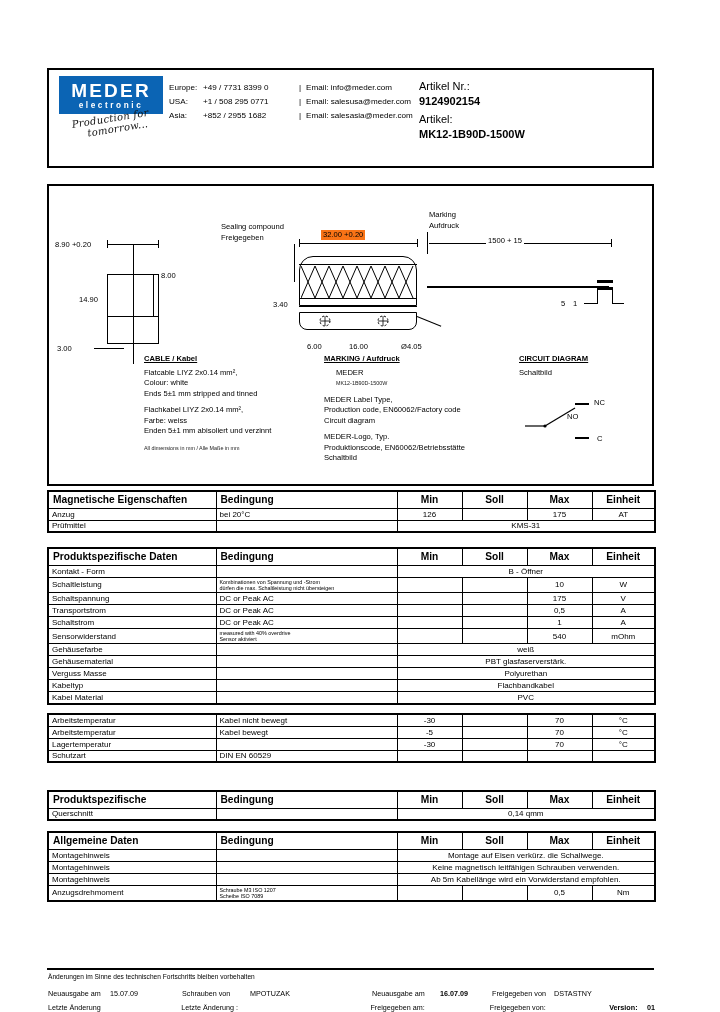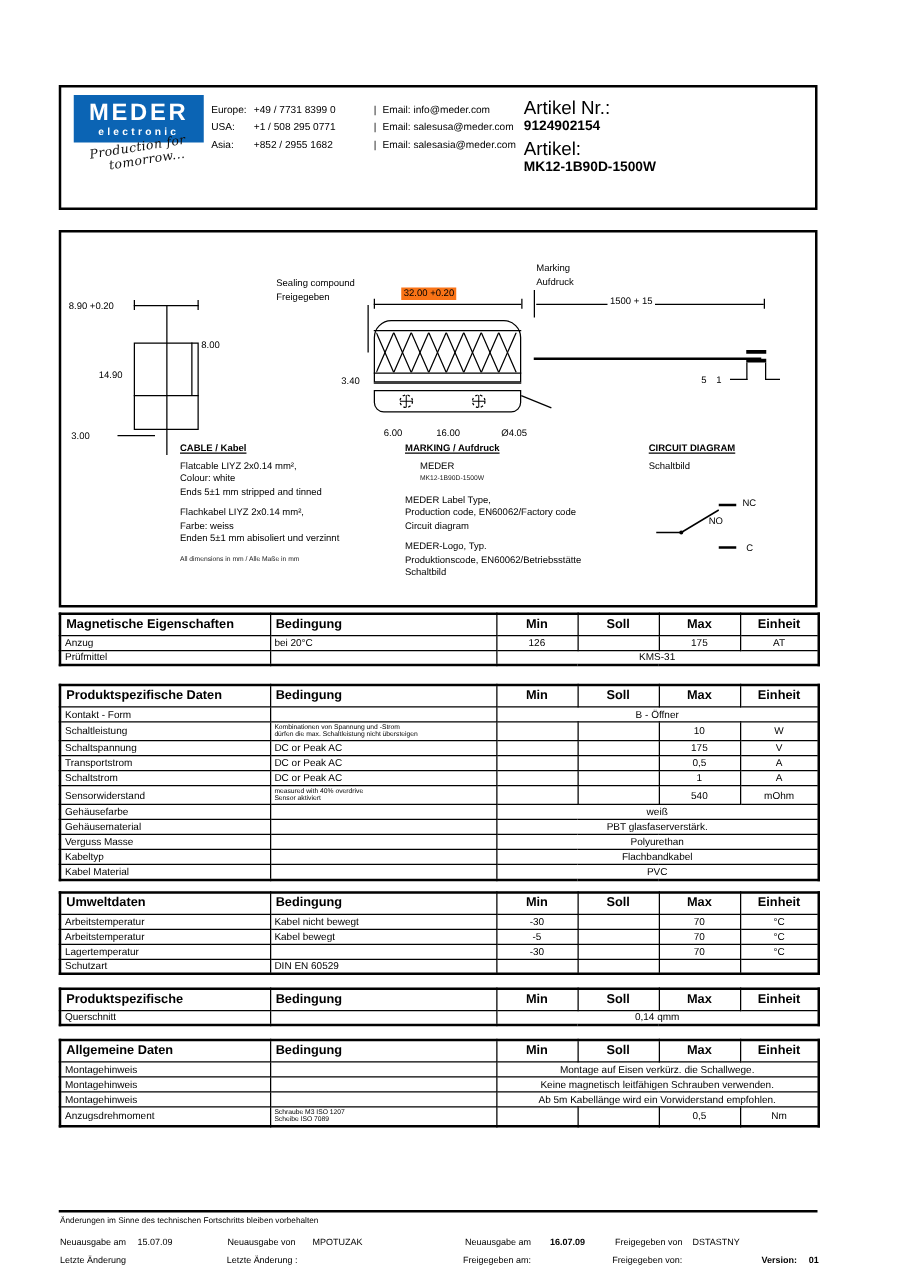--- a/index.html
+++ b/index.html
@@ -61,21 +61,21 @@
   .contact-row { display: flex; }
   .c-region { width: 34px; }
   .c-phone  { width: 96px; }
   .c-pipe   { width: 7px; }
   .c-email  { }
 
   .art-block {
     position: absolute; left: 370px; top: 9px;
     font-size: 9.6px; line-height: 15px;
   }
-  .art-label { font-size: 15px; }
+  .art-label { font-size: 11px; }
   .art-value { font-weight: bold; font-size: 11px; padding-bottom: 3px; }
 
   
   .draw-box {
     position: absolute; left: 47px; top: 152px;
     width: 607px; height: 302px;
     border: 2px solid #000; background: #fff;
   }
   .dz { position: absolute; font-size: 7.6px; line-height: 9.5px; white-space: nowrap; }
   .ln { position: absolute; background: #000; }
@@ -425,28 +425,20 @@
   <table class="dt" style="left:47px; top:681px;">
     <colgroup>
         <col style="width:168px">
         <col style="width:181px">
         <col style="width:65px">
         <col style="width:65px">
         <col style="width:65px">
         <col style="width:63px">
       </colgroup>
     <tbody>
-        <tr class="thead-row">
-      <th>Umweltdaten</th>
-      <th>Bedingung</th>
-      <th class="ctr">Min</th>
-      <th class="ctr">Soll</th>
-      <th class="ctr">Max</th>
-      <th class="ctr">Einheit</th>
-    </tr>
     <tr>
       <td>Arbeitstemperatur</td>
       <td>Kabel nicht bewegt</td>
       <td class="ctr">-30</td>
       <td class="ctr"></td>
       <td class="ctr">70</td>
       <td class="ctr">°C</td>
     </tr>
     <tr>
       <td>Arbeitstemperatur</td>
@@ -546,21 +538,21 @@
   </tbody>
     </table>
 
   <div class="foot-rule"></div>
   <div class="foot-note">Änderungen im Sinne des technischen Fortschritts bleiben vorbehalten</div>
 
   <div class="foot-grid">
     <div class="fg-row">
       <span class="f1">Neuausgabe am</span>
       <span class="f2">15.07.09</span>
-      <span class="f3">Neuausgabe von</span>
+      <span class="f3">Schrauben von</span>
       <span class="f4">MPOTUZAK</span>
       <span class="f5">Neuausgabe am</span>
       <span class="f6">16.07.09</span>
       <span class="f7">Freigegeben von</span>
       <span class="f8">DSTASTNY</span>
     </div>
     <div class="fg-row">
       <span class="f1">Letzte Änderung</span>
       <span class="f2"></span>
       <span class="f3">Letzte Änderung :</span>

